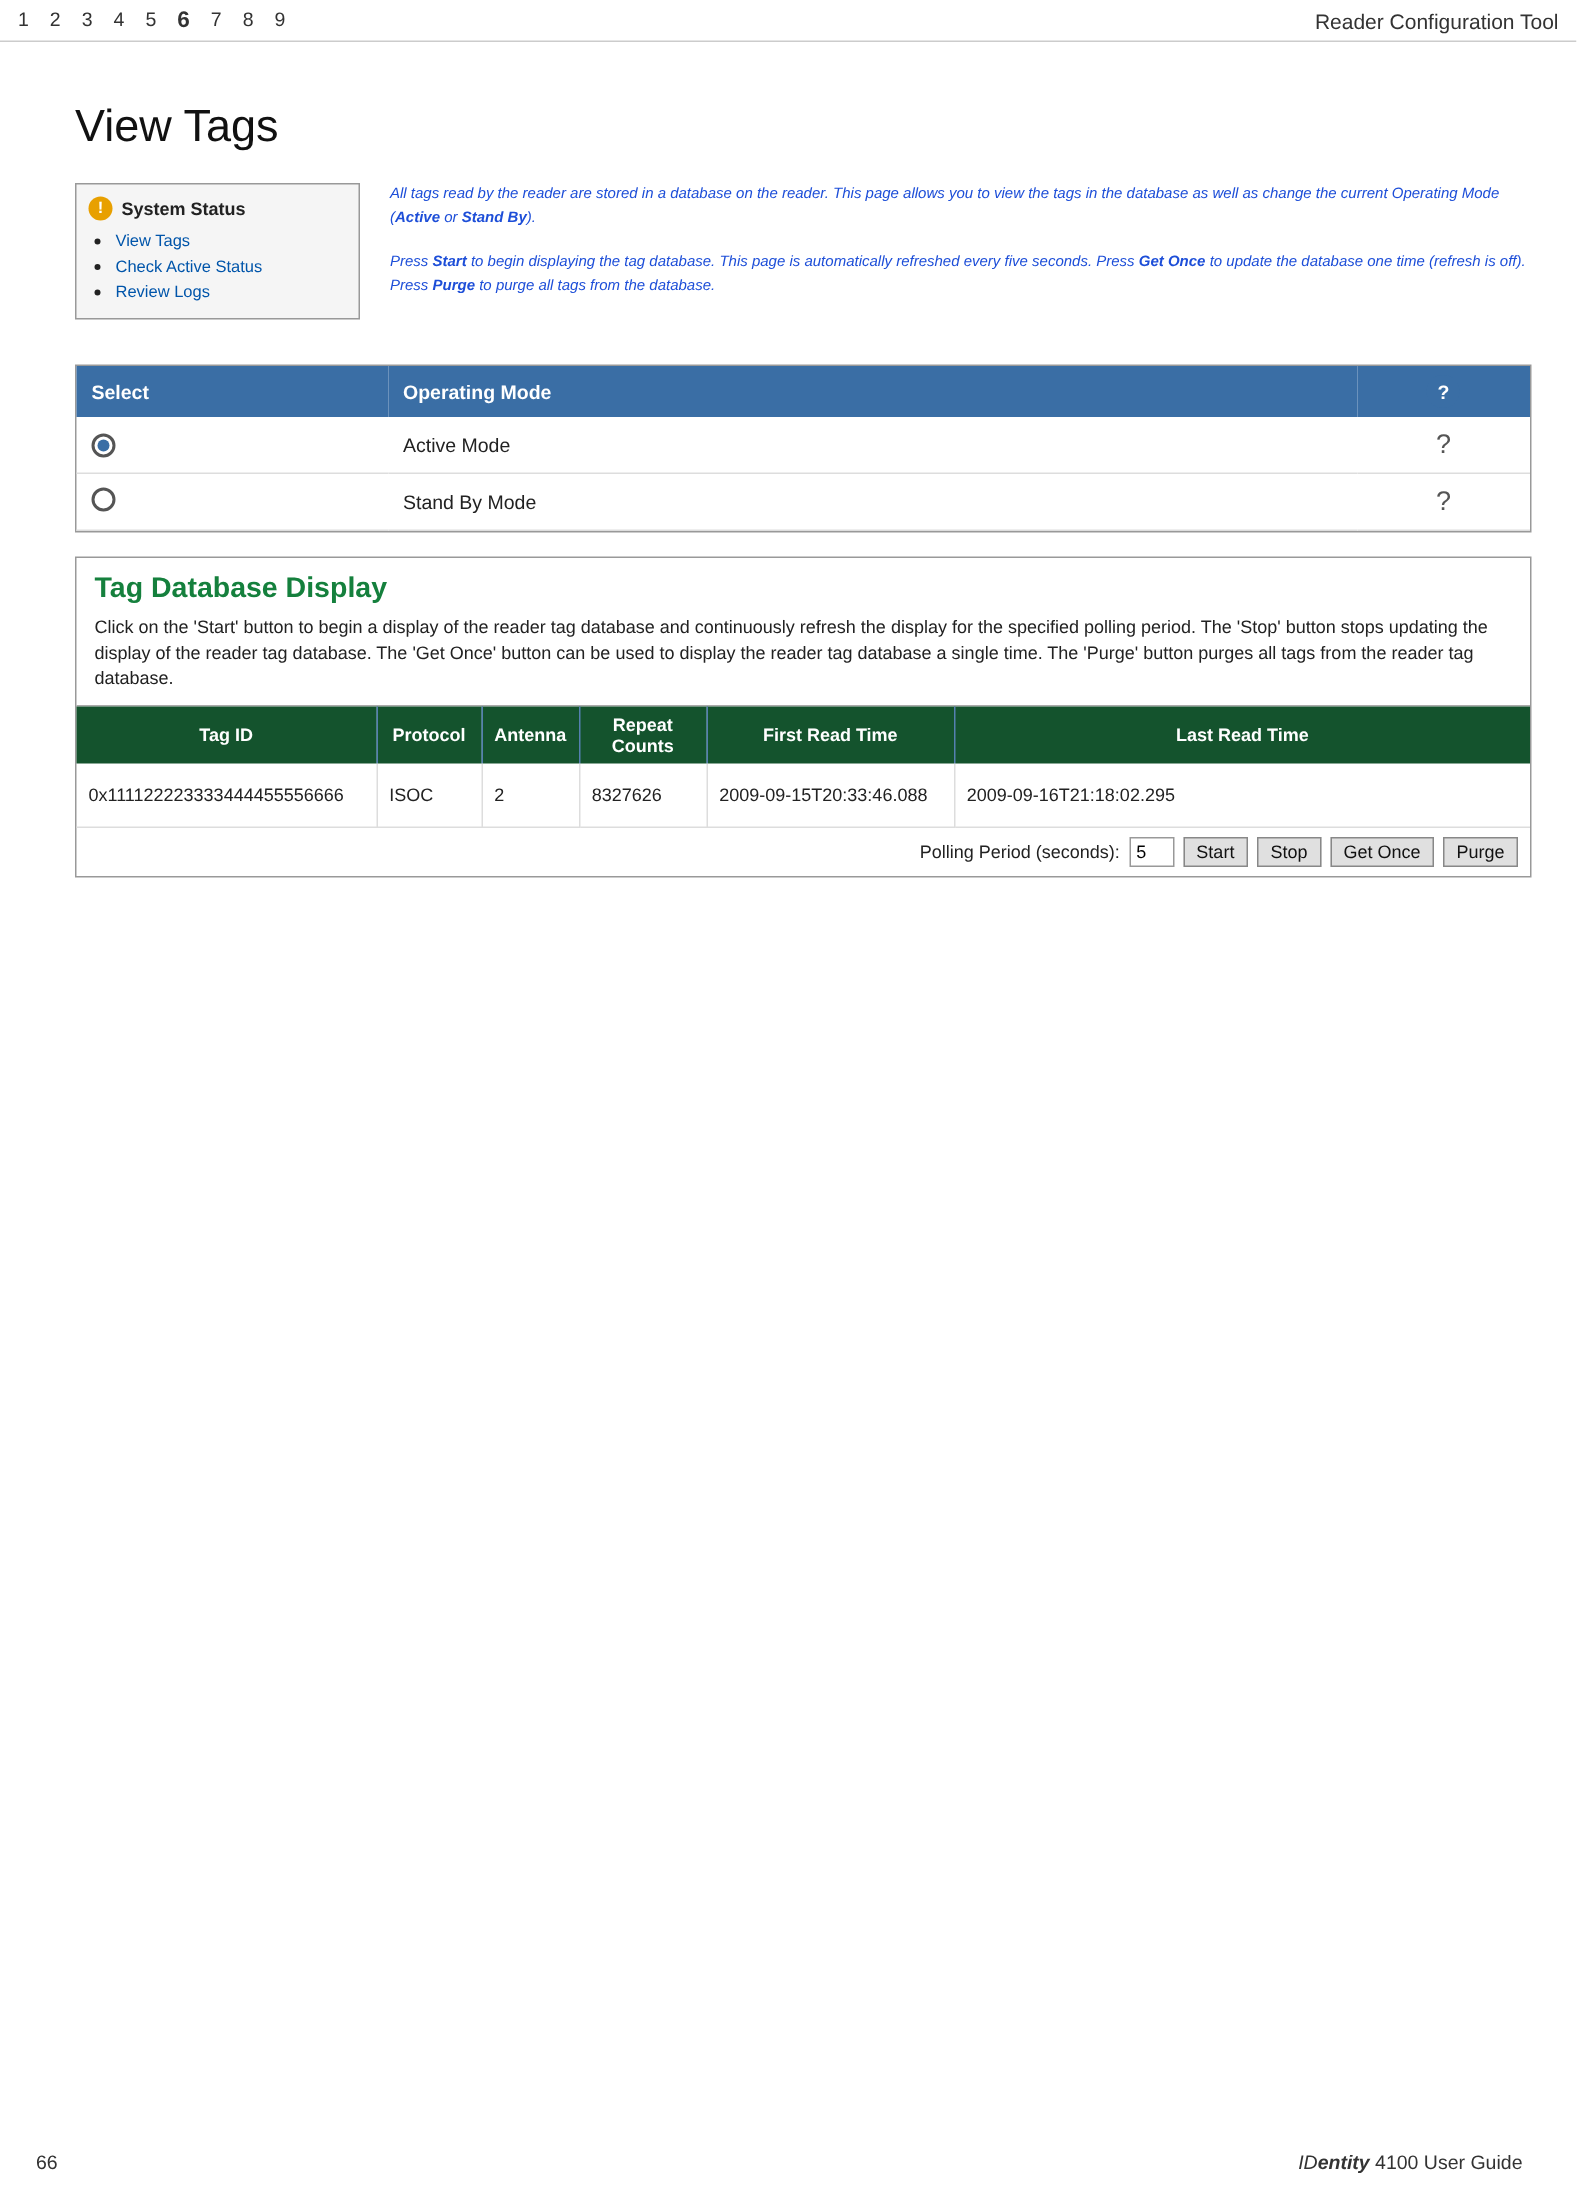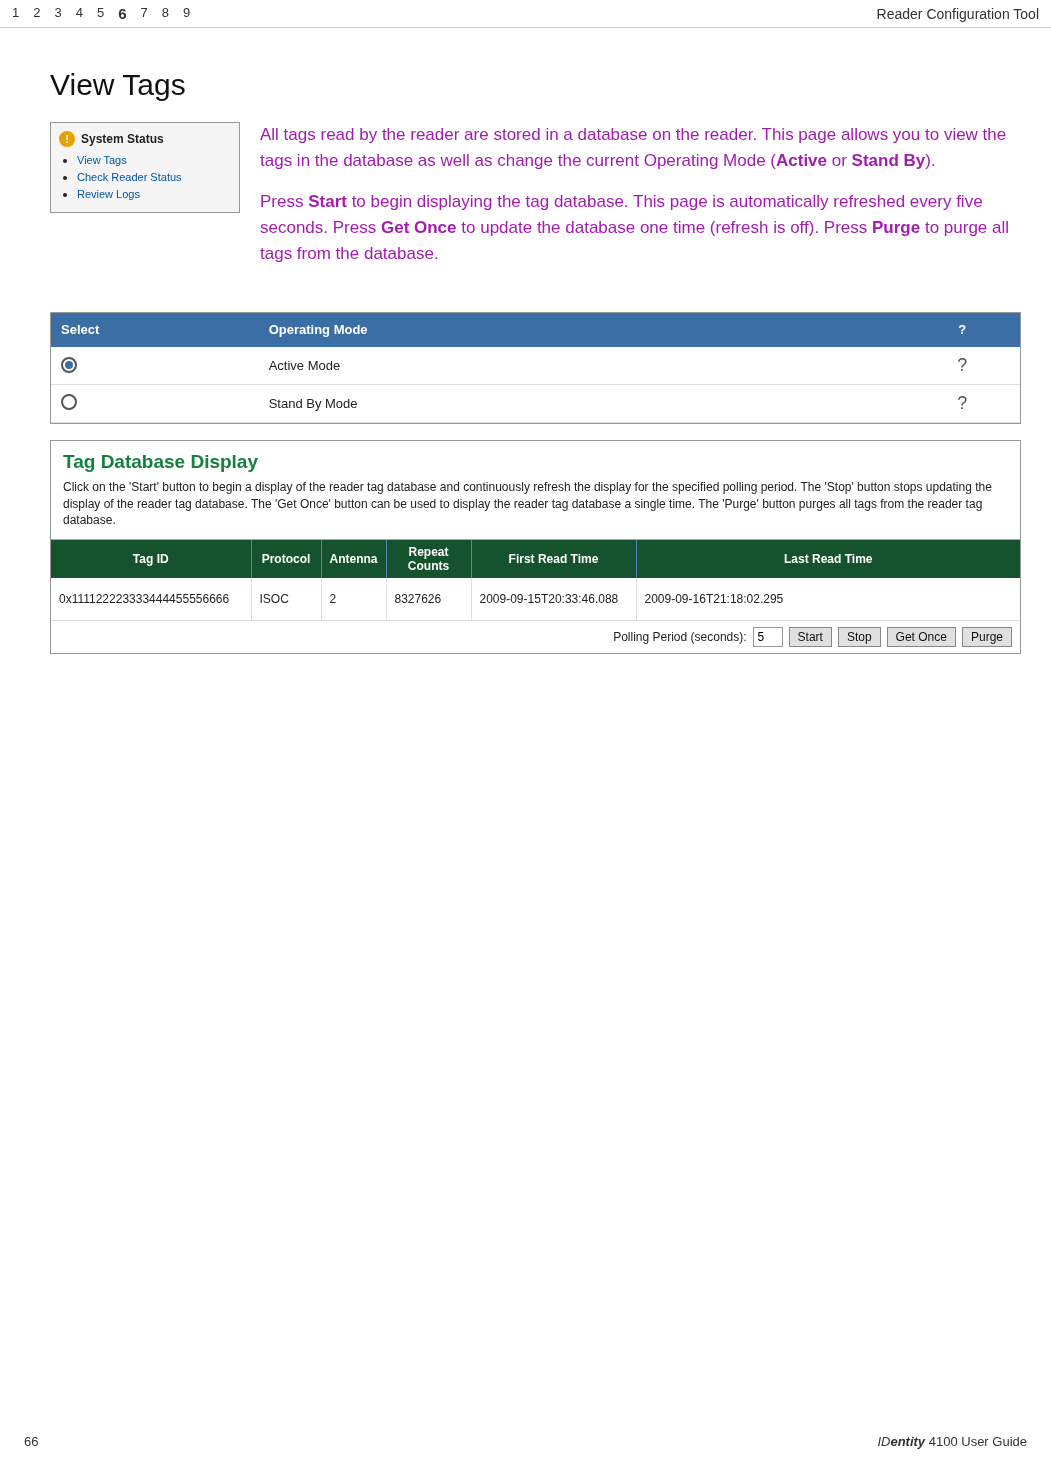--- a/index.html
+++ b/index.html
@@ -38,21 +38,21 @@
     .header-title {
       font-size: 14px;
       color: #333;
     }
 
     
     .footer {
       position: absolute;
       bottom: 18px;
       left: 0;
-      right: 0;
+      right: 12px;
       display: flex;
       justify-content: space-between;
       padding: 0 24px;
       font-size: 13px;
       color: #333;
     }
 
     
     .main-content {
       padding: 40px 30px 30px 50px;
@@ -113,23 +113,24 @@
     }
     .sidebar-links a {
       color: #0055aa;
       text-decoration: none;
       font-size: 11px;
     }
 
     
     .description {
       flex: 1;
-      font-size: 17px;
+      font-size: 10px;
       line-height: 1.55;
-      color: #a21caf;
+      color: #1d4ed8;
+      font-style: italic;
     }
     .description p {
       margin-bottom: 14px;
     }
     .bold-word { font-weight: bold; }
 
     
     .op-mode-section {
       border: 1px solid #999;
       margin-bottom: 16px;
@@ -299,21 +300,21 @@
 
   <div class="content-with-sidebar">
 
     <div class="sidebar">
       <div class="sidebar-header">
         <span class="info-icon">!</span>
         <span>System Status</span>
       </div>
       <ul class="sidebar-links">
         <li><a href="#">View Tags</a></li>
-        <li><a href="#">Check Reader Status</a></li>
+        <li><a href="#">Check Active Status</a></li>
         <li><a href="#">Review Logs</a></li>
       </ul>
     </div>
 
     <div class="description">
       <p>All tags read by the reader are stored in a database on the reader. This page allows you to view the tags in the database as well as change the current Operating Mode (<span class="bold-word">Active</span> or <span class="bold-word">Stand By</span>).</p>
       <p>Press <span class="bold-word">Start</span> to begin displaying the tag database. This page is automatically refreshed every five seconds. Press <span class="bold-word">Get Once</span> to update the database one time (refresh is off). Press <span class="bold-word">Purge</span> to purge all tags from the database.</p>
     </div>
   </div>
 

